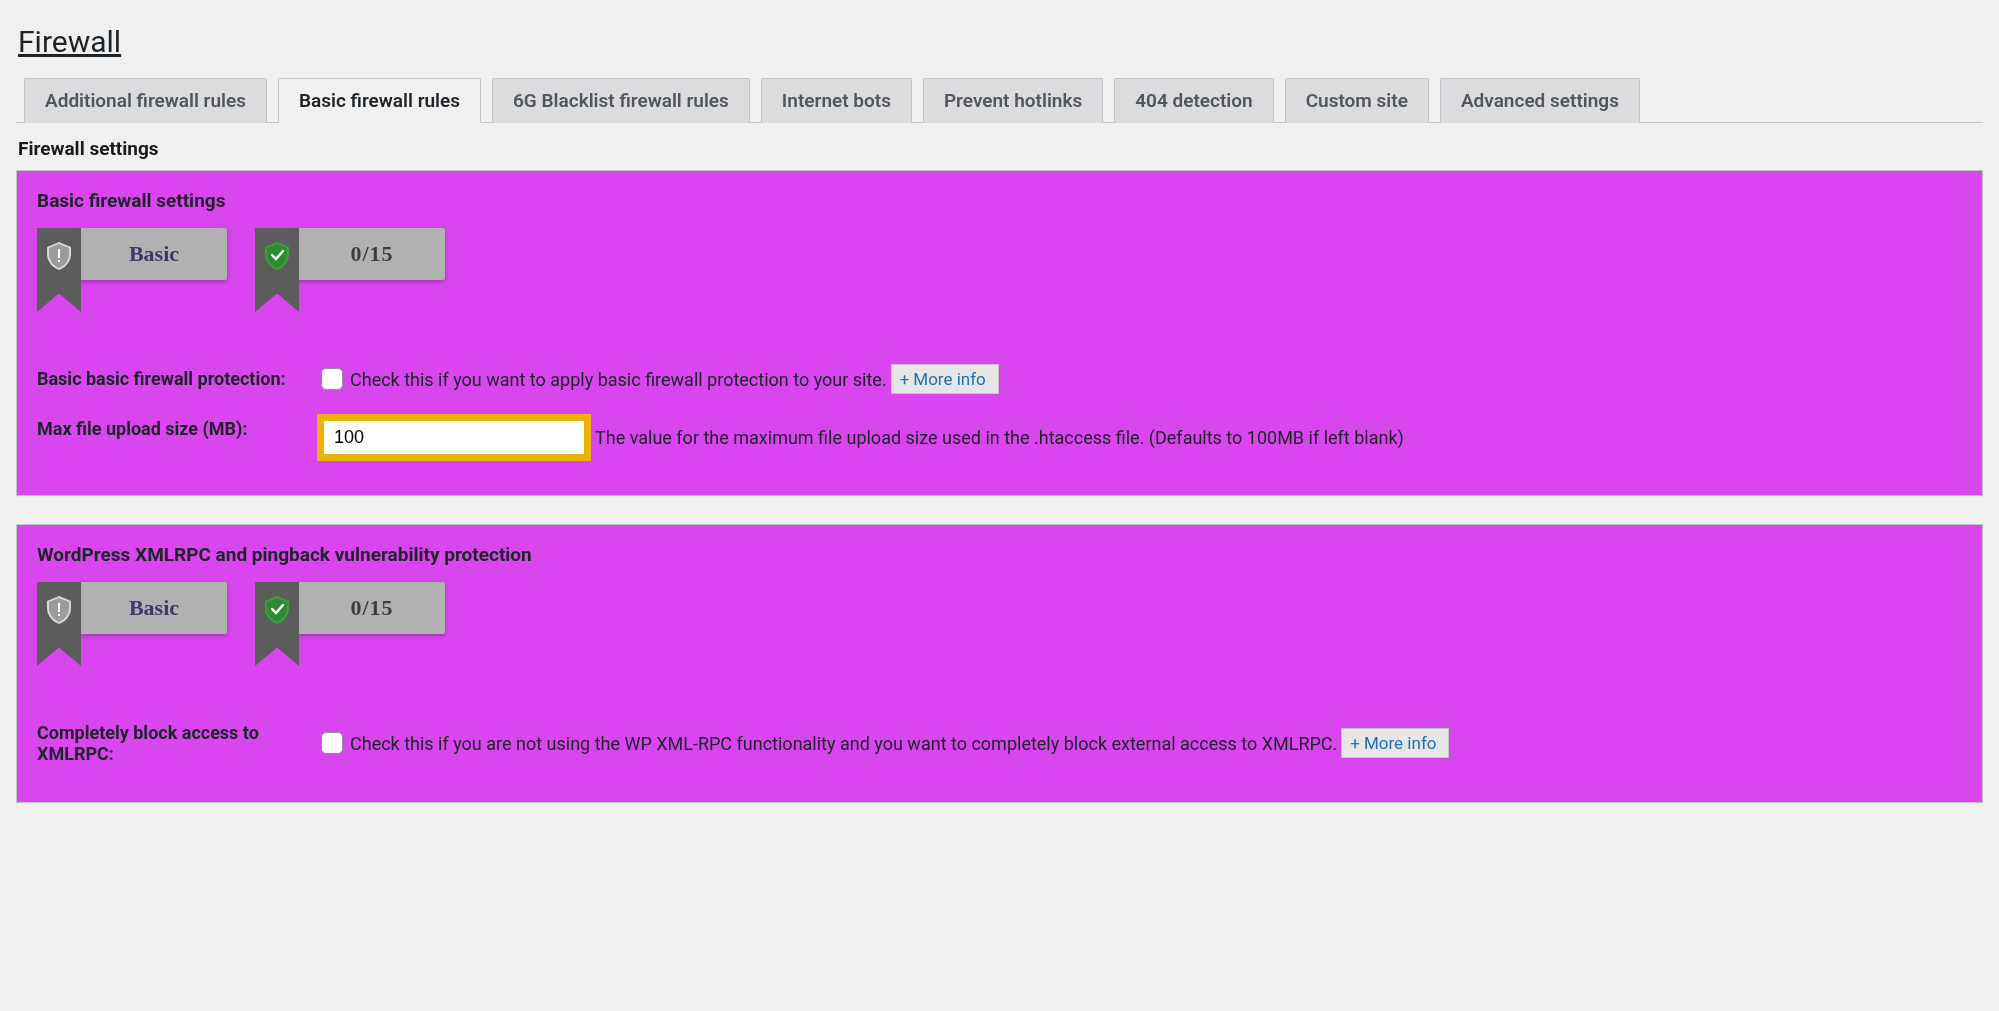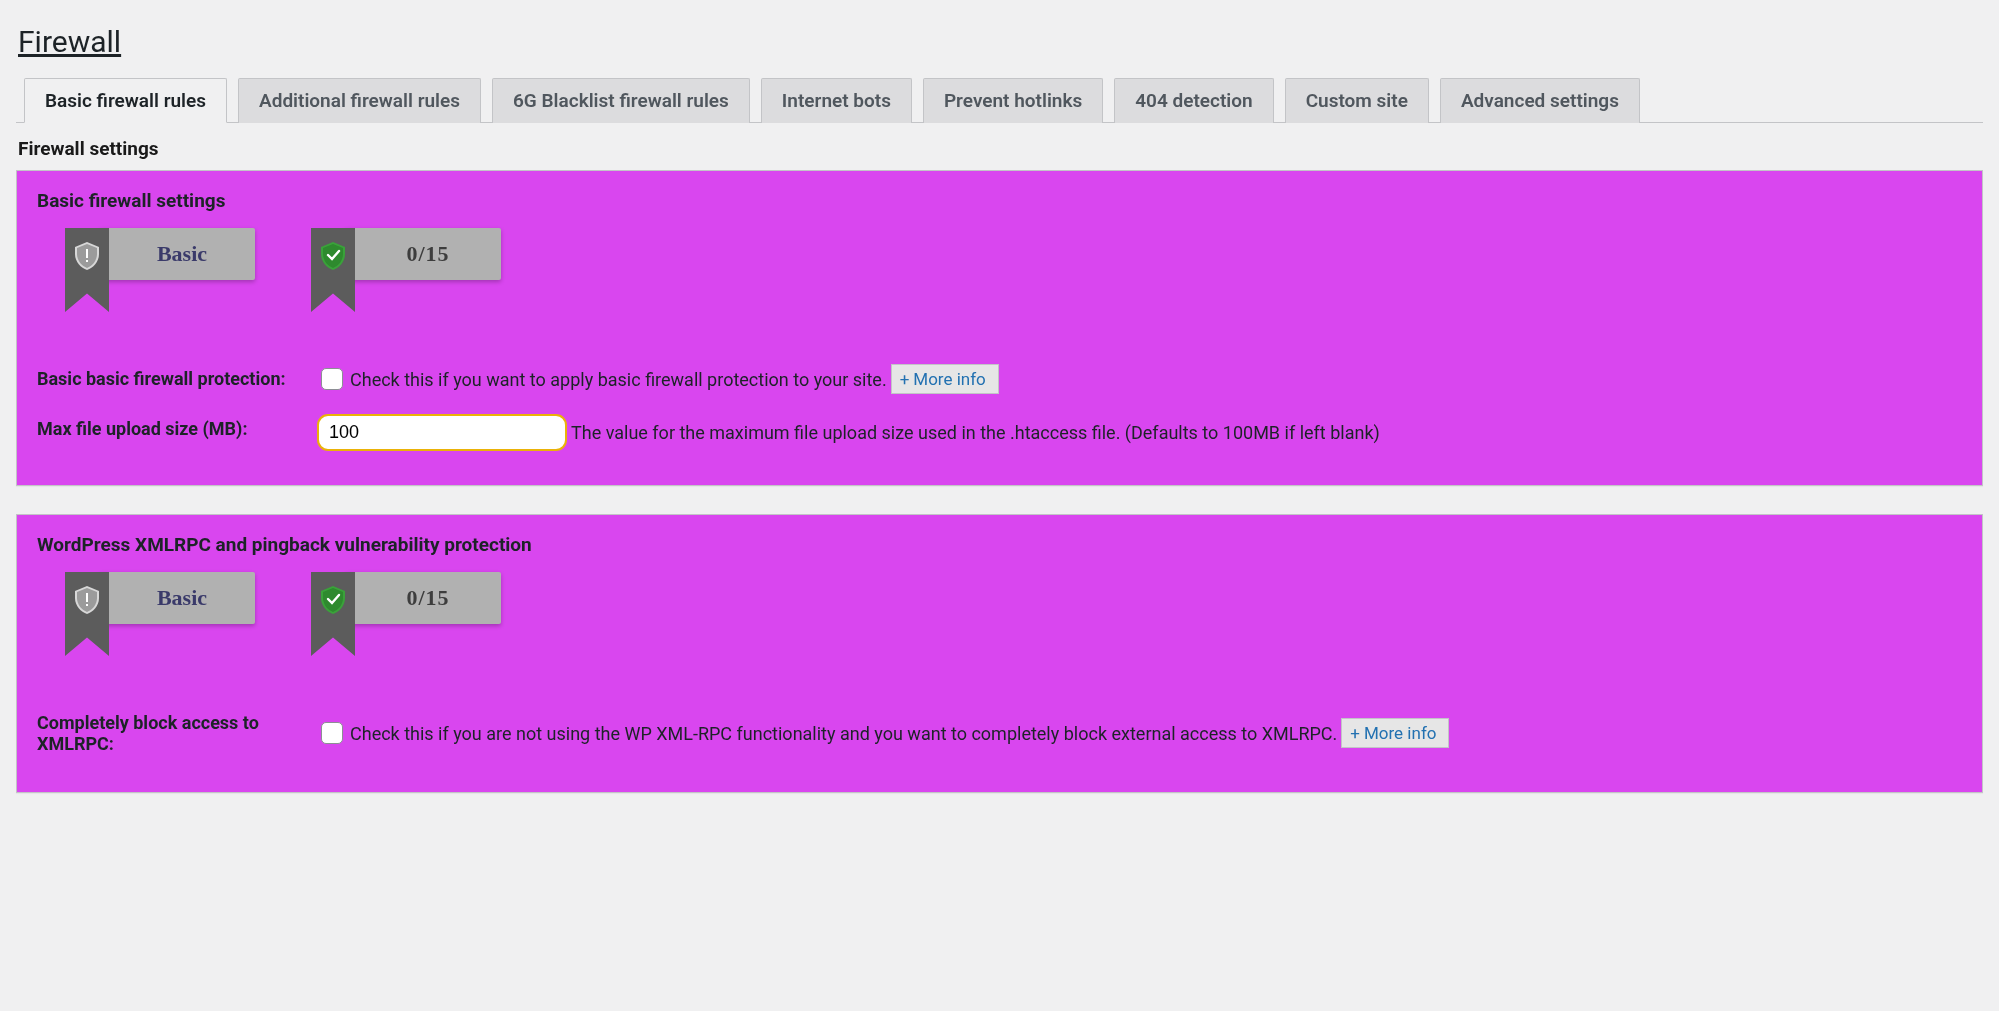--- a/index.html
+++ b/index.html
@@ -64,21 +64,20 @@
   .badges {
     display: flex;
     gap: 28px;
     margin-bottom: 40px;
   }
   .badge {
     display: flex;
     align-items: flex-start;
     position: relative;
     height: 86px;
-    margin-left: 28px;
   }
   .ribbon {
     width: 44px;
     height: 84px;
     background: #5c5c5c;
     position: relative;
     clip-path: polygon(0 0, 100% 0, 100% 100%, 50% 78%, 0 100%);
     display: flex;
     align-items: flex-start;
     justify-content: center;
@@ -123,22 +122,22 @@
     vertical-align: middle;
     font-size: 18px;
     color: #1d2327;
   }
   .check-line { display: flex; align-items: center; gap: 4px; flex-wrap: wrap; }
   input[type=checkbox] {
     width: 22px; height: 22px; border-radius: 5px; border: 1.5px solid #8c8f94;
     appearance: none; cursor: pointer; background:#fff;
   }
   input[type=number] {
-    width: 250px; font-size: 18px; padding: 6px 10px; border:2px solid #eab308;
-    border-radius: 11px; background:#fff;
+    width: 274px; font-size: 18px; padding: 6px 10px; border:7px solid #eab308;
+    border-radius: 0; background:#fff;
   }
   .more-info {
     border: 1px solid #c3c4c7;
     background: #e6e6e6;
     padding: 4px 12px 4px 8px;
     font-size: 17px;
     color: #2271b1;
     cursor: pointer;
     display:inline-flex;
     align-items:center;
@@ -146,22 +145,22 @@
   }
   .more-info .plus { color:#2271b1; font-weight:400; }
   .desc { color:#1d2327; }
 </style>
 </head>
 <body>
 
 <h1>Firewall</h1>
 
 <div class="tabs">
+  <div class="tab">Additional firewall rules</div>
   <div class="tab active">Basic firewall rules</div>
-  <div class="tab">Additional firewall rules</div>
   <div class="tab">6G Blacklist firewall rules</div>
   <div class="tab">Internet bots</div>
   <div class="tab">Prevent hotlinks</div>
   <div class="tab">404 detection</div>
   <div class="tab">Custom site</div>
   <div class="tab">Advanced settings</div>
 </div>
 
 <div class="section-head">Firewall settings</div>
 

